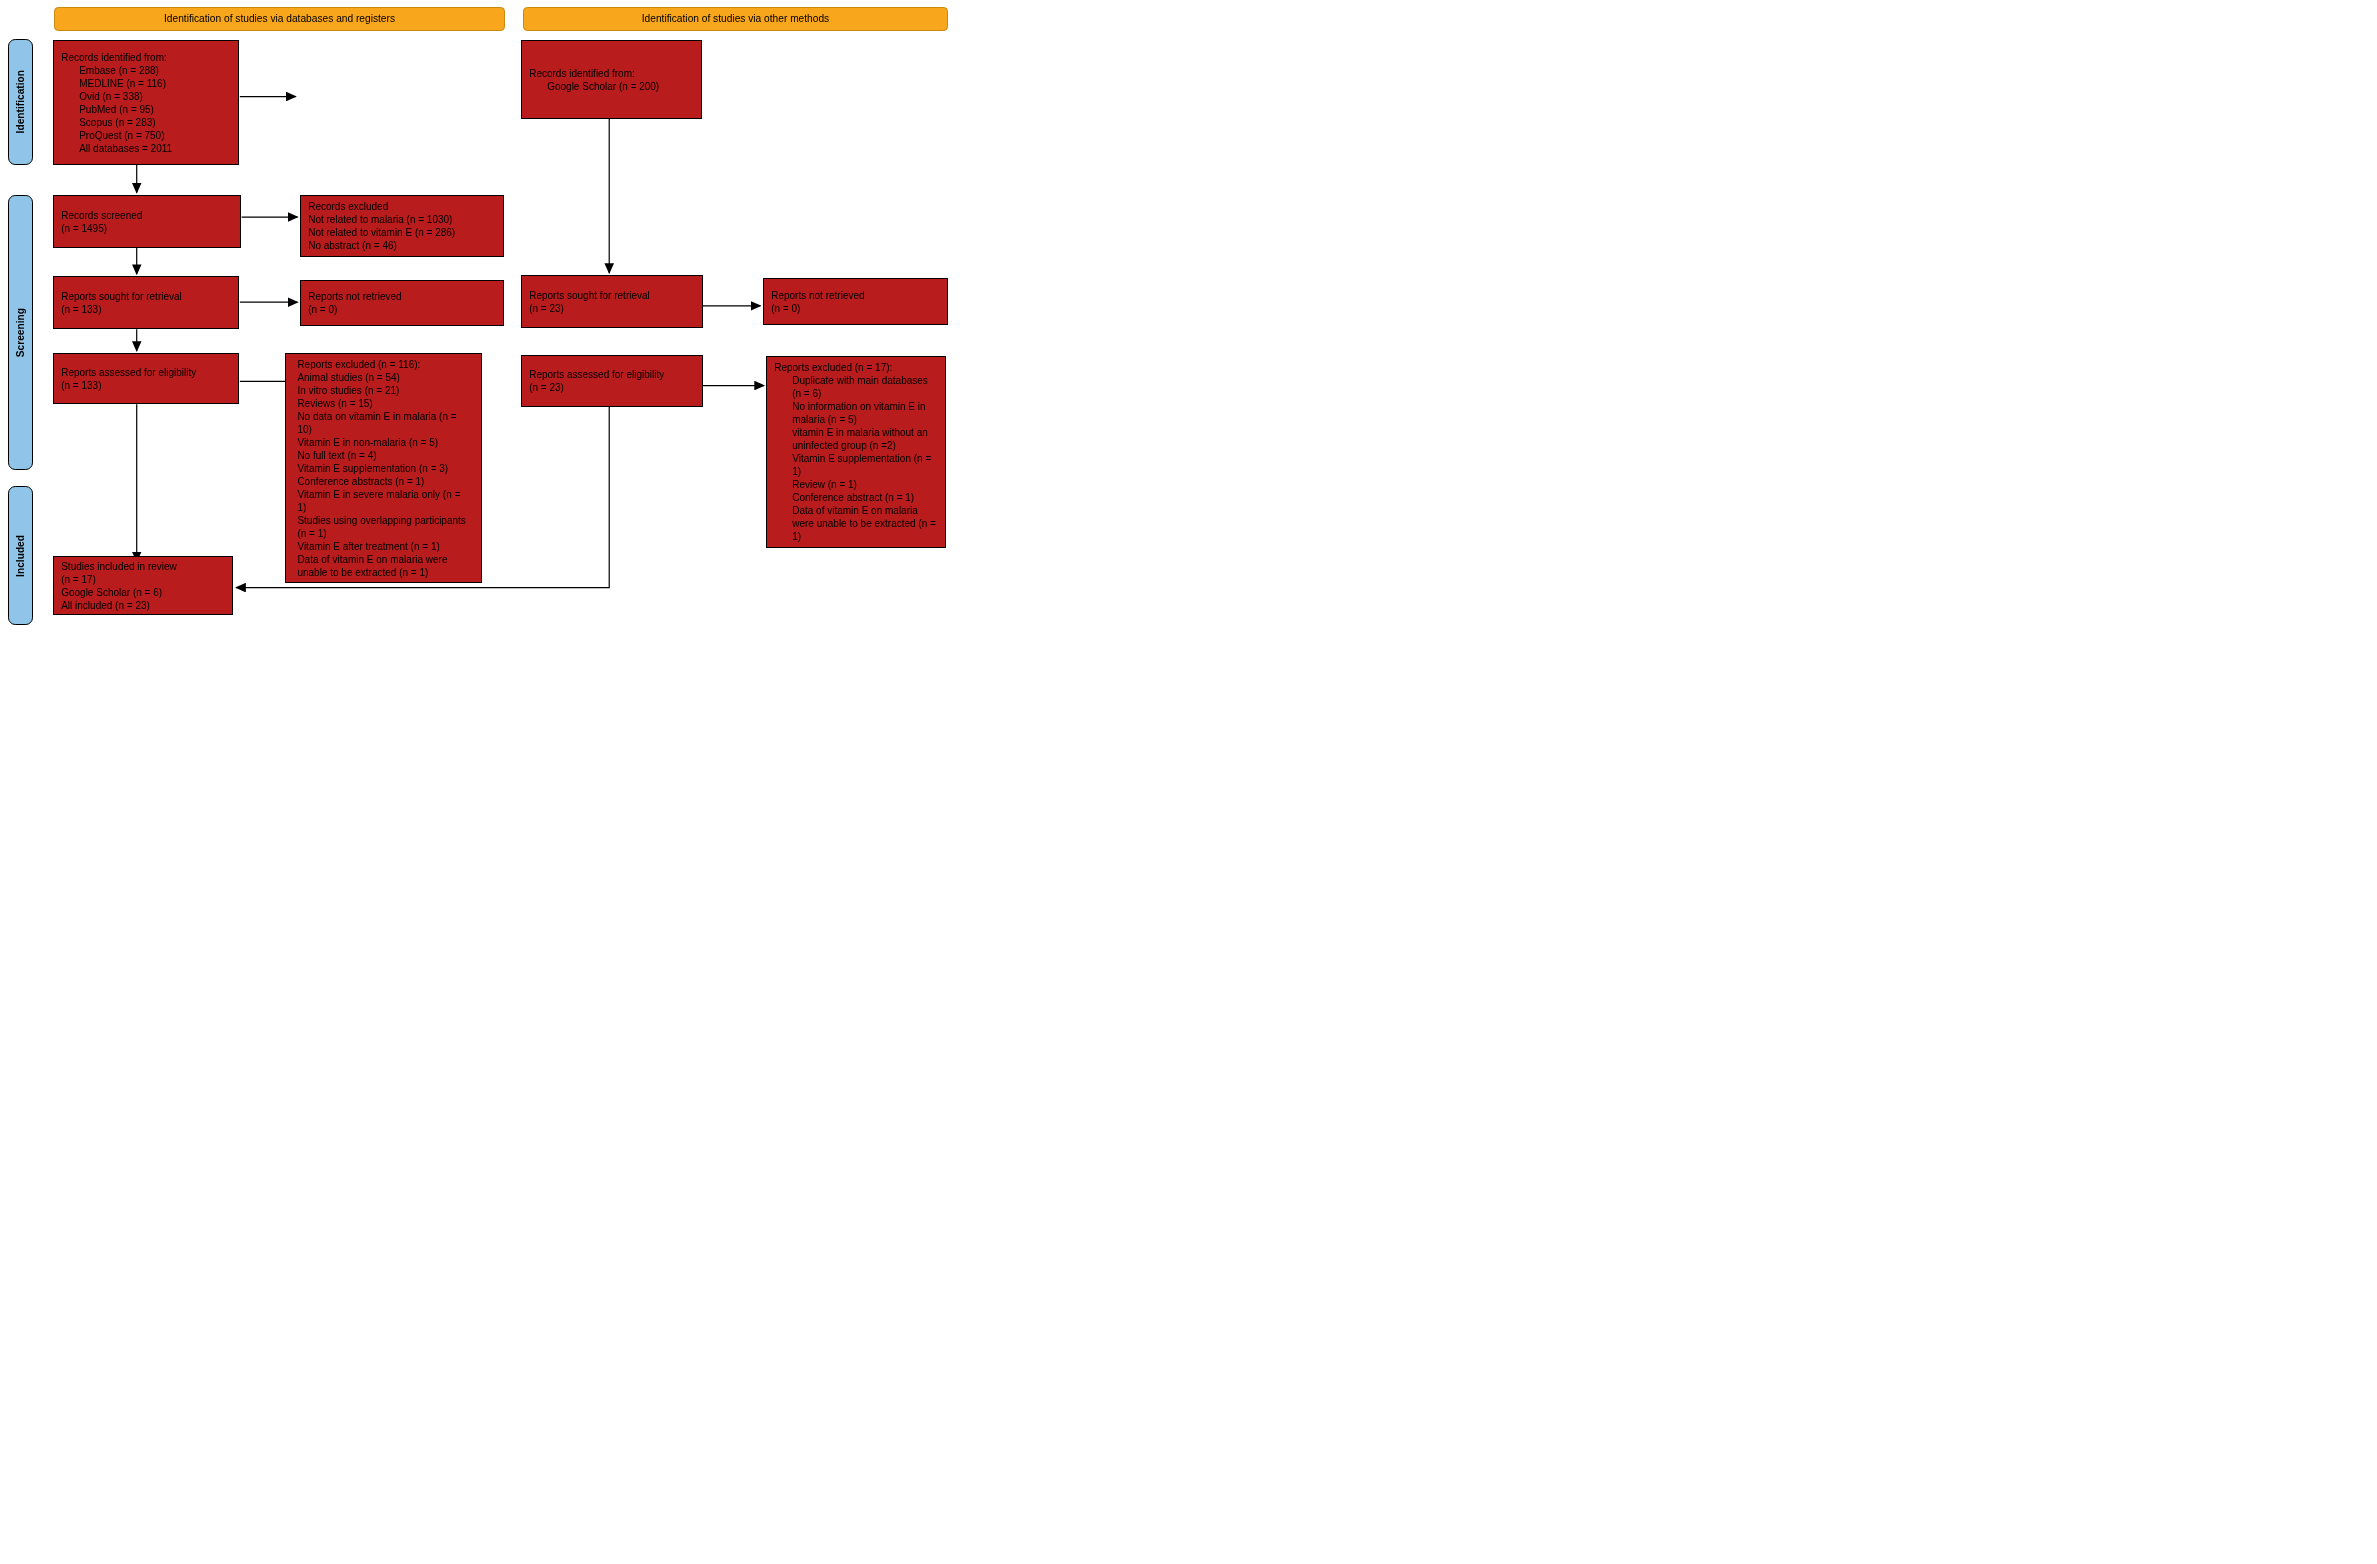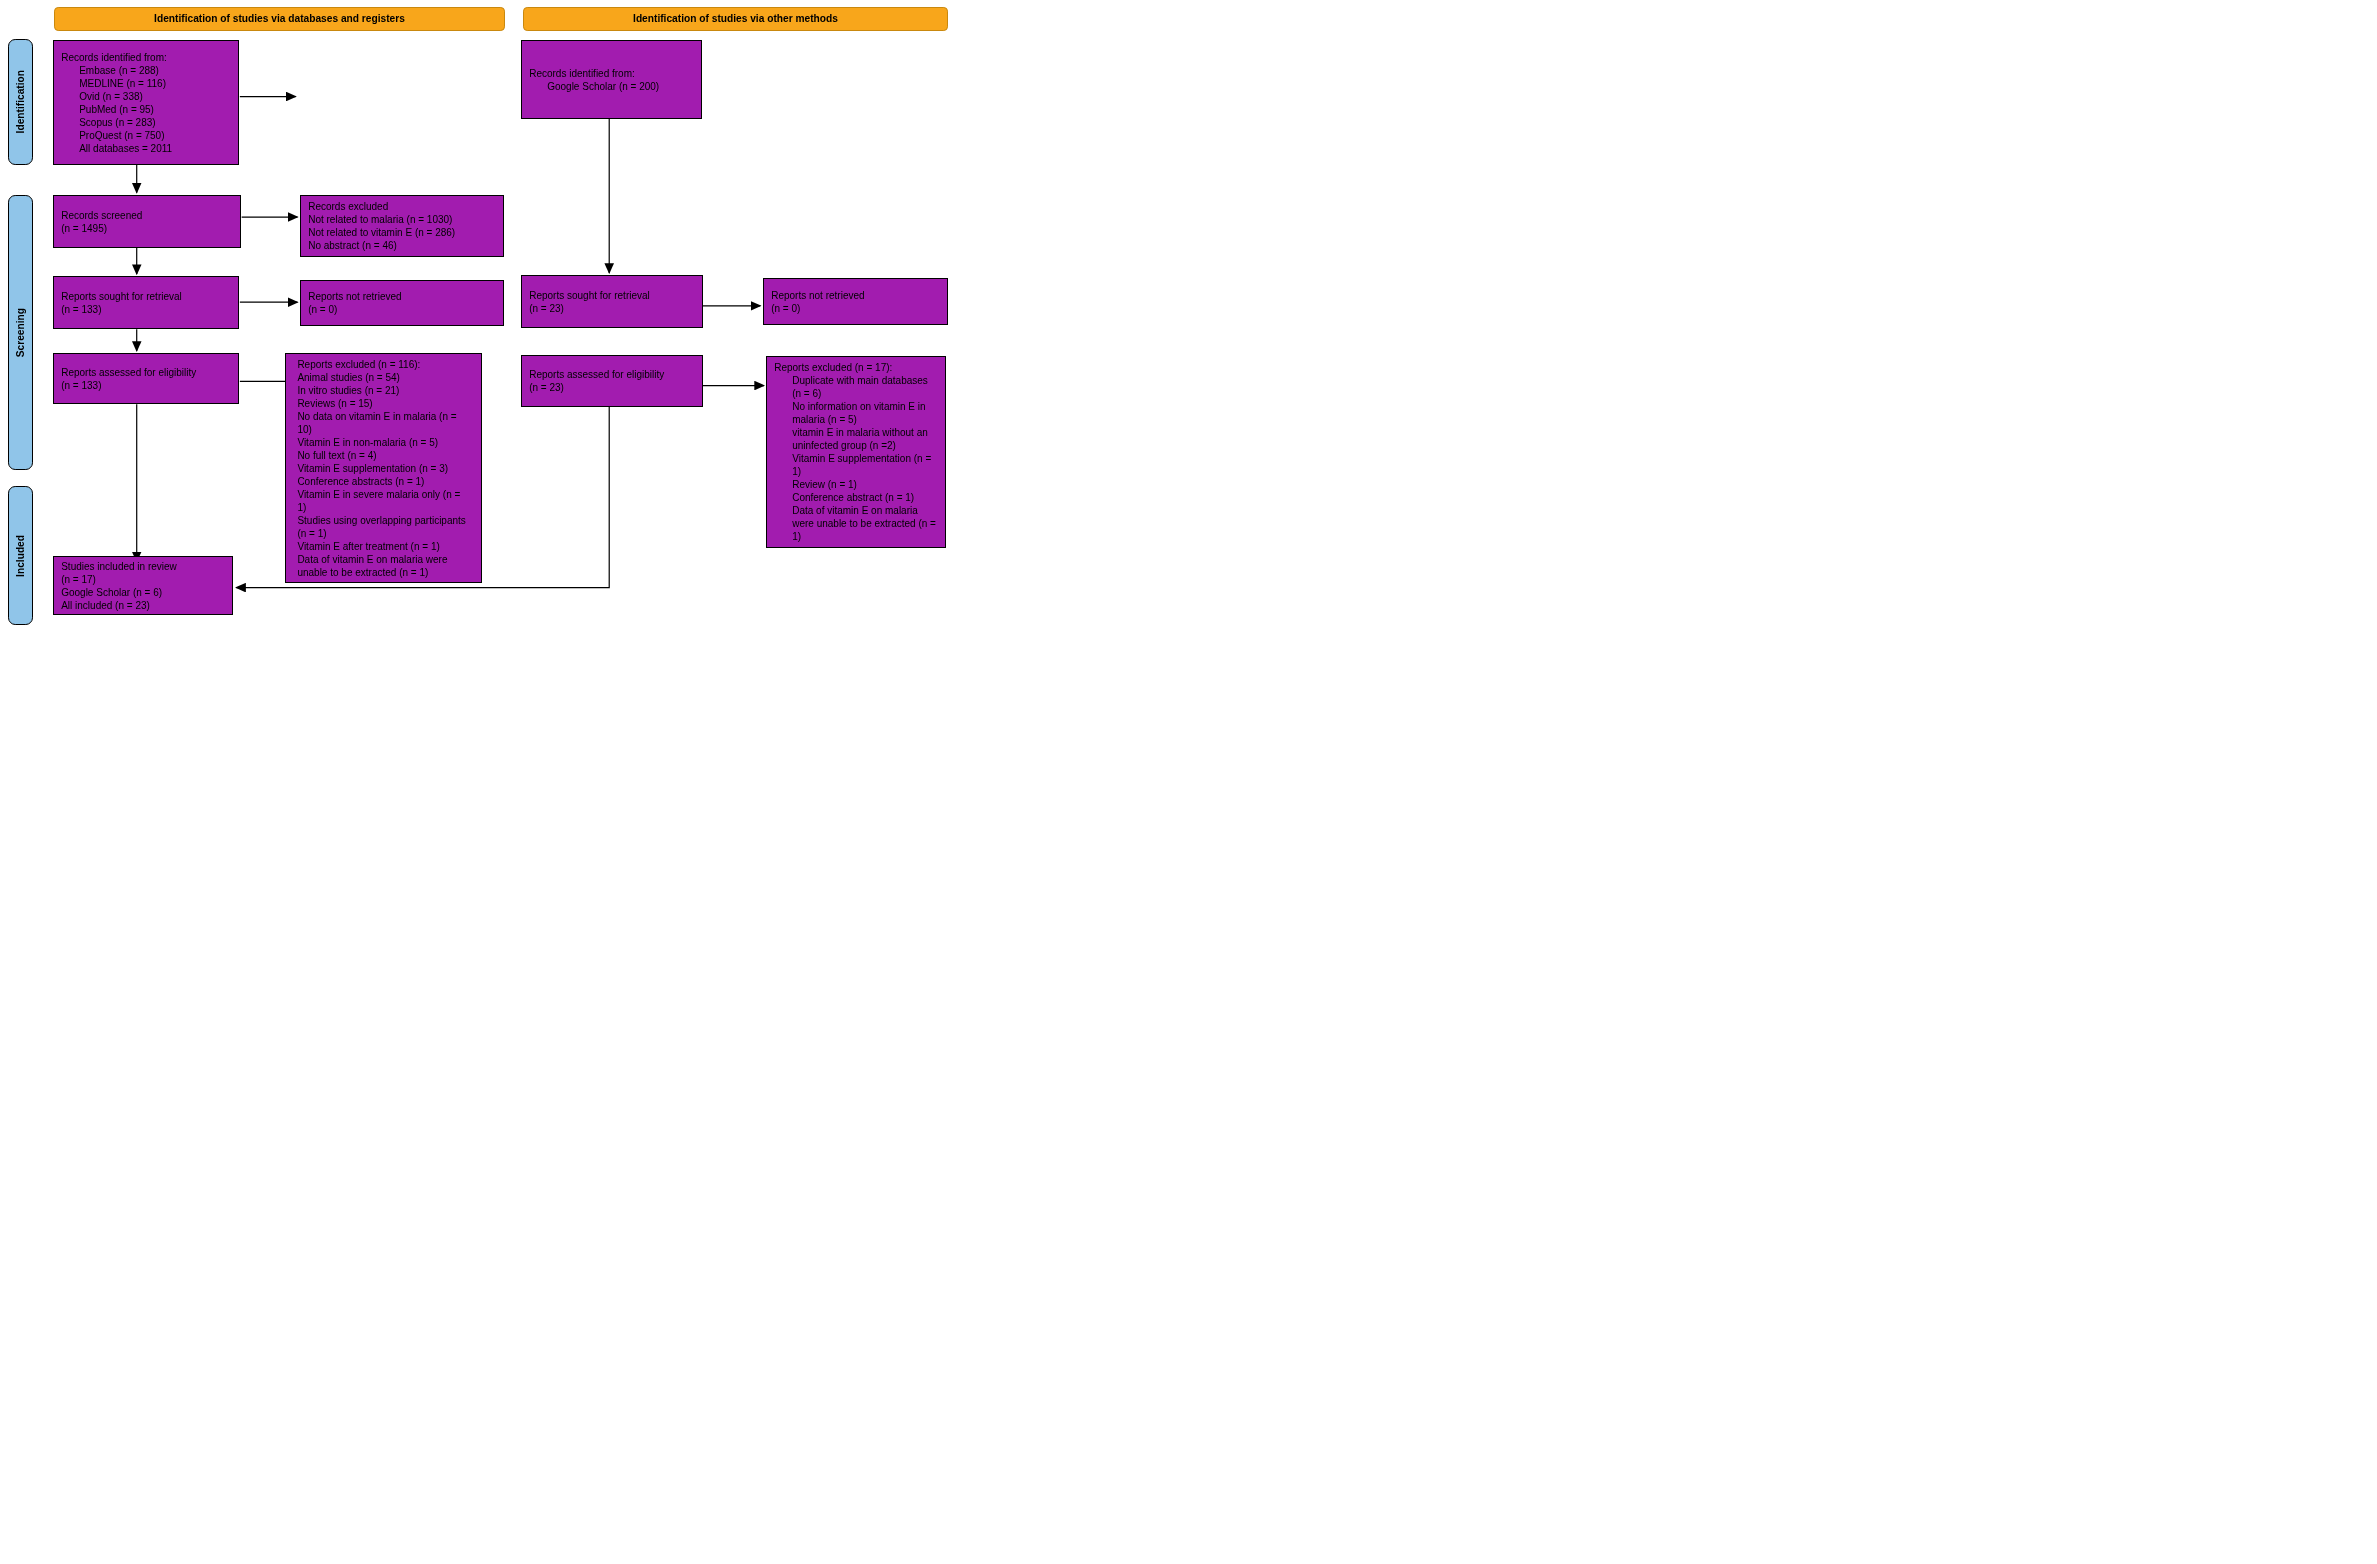--- a/index.html
+++ b/index.html
@@ -3,36 +3,36 @@
 <meta charset="utf-8">
 <style>
   html,body{margin:0;padding:0;background:#fff;}
   body{font-family:"Liberation Sans","DejaVu Sans",sans-serif;color:#000;}
   #canvas{position:relative;width:951px;height:626px;background:#fff;overflow:hidden;}
 
   
   .banner{position:absolute;height:23.4px;background:var(--banner,#F8A61B);
     border:1.2px solid var(--banner-border,#C9880E);border-radius:4.2px;
     display:flex;align-items:center;justify-content:center;
-    font-weight:bold;font-size:10.2px;box-sizing:border-box;}
+    font-weight:normal;font-size:10.2px;box-sizing:border-box;}
   .banner-left{left:54px;top:7.2px;width:451px;}
   .banner-right{left:523px;top:7.2px;width:425px;}
 
   
   .stage{position:absolute;left:8.4px;width:25px;background:var(--sidebar,#90C5E9);
     border:1.8px solid #000;border-radius:7.2px;box-sizing:border-box;
     display:flex;align-items:center;justify-content:center;}
   .stage span{writing-mode:vertical-rl;transform:rotate(180deg);
     font-weight:bold;font-size:10.2px;white-space:nowrap;}
   .stage-identification{top:39px;height:126px;}
   .stage-screening{top:195px;height:275px;}
   .stage-included{top:486px;height:139px;}
 
   
-  .bx{position:absolute;background:#a21caf;border:1.2px solid var(--box-border,#000);
+  .bx{position:absolute;background:#b91c1c;border:1.2px solid var(--box-border,#000);
     box-sizing:border-box;display:flex;flex-direction:column;justify-content:center;
     padding:4.8px 7.2px;font-size:10px;line-height:13px;}
   .ln{white-space:normal;}
   .ind{margin-left:18px;}
 
   .bx-a{left:53px; top:40px; width:186px;height:125px;}
   .bx-b{left:298px;top:39px; width:201px;height:80px;}
   .bx-c{left:521px;top:40px; width:181px;height:79px;}
   .bx-d{left:53px; top:195px;width:188px;height:53px;}
   .bx-e{left:300px;top:195px;width:204px;height:62px;}

